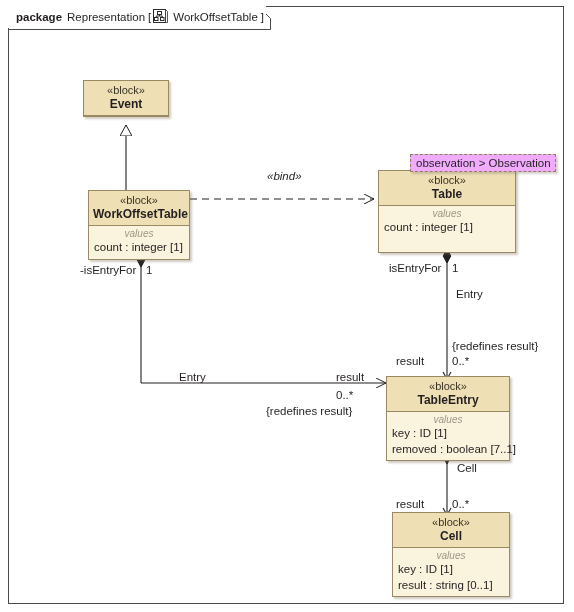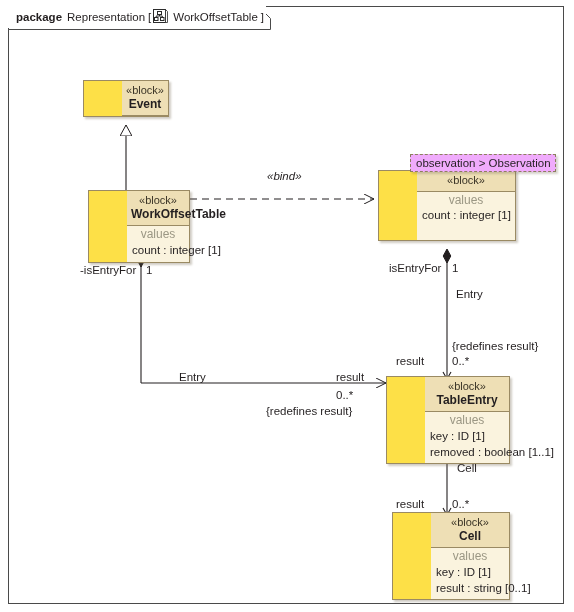--- a/index.html
+++ b/index.html
@@ -80,21 +80,20 @@
   }
 
   
   .block {
     position: absolute;
     box-sizing: border-box;
     border: 1px solid #9a8a63;
     background: #fde047;
     box-shadow: 2px 2px 2px rgba(120,110,85,0.35);
     z-index: 5;
-    padding-left: 38px;
   }
   .block .hdr {
     background: #eedfb5;
     border-bottom: 1px solid #9a8a63;
     text-align: center;
     padding: 3px 4px 4px 4px;
     line-height: 1.15;
   }
   .block .stereo {
     font-size: 11px;
@@ -107,22 +106,23 @@
     color: #231f20;
     display: block;
     margin-top: 1px;
   }
   .block .compartment {
     background: #faf3de;
     padding: 1px 0 3px 0;
   }
   .block .comp-title {
     text-align: center;
-    font-size: 12px;
+    font-size: 10px;
     color: #9b9784;
+    font-style: italic;
     line-height: 1.3;
   }
   .block .feature {
     font-size: 11.5px;
     color: #231f20;
     padding-left: 5px;
     line-height: 1.35;
     white-space: nowrap;
   }
 
@@ -248,36 +248,37 @@
     </div>
   </div>
 
   <div class="tparam" style="left:410px; top:154px; width:146px;">
     <span>observation &gt; Observation</span>
   </div>
 
   <div class="block" style="left:378px; top:170px; width:138px;">
     <div class="hdr">
       <span class="stereo">«block»</span>
+      <span class="bname">Table</span>
     </div>
     <div class="compartment" style="padding-bottom:16px;">
       <div class="comp-title">values</div>
       <div class="feature">count : integer [1]</div>
     </div>
   </div>
 
   <div class="block" style="left:386px; top:376px; width:124px;">
     <div class="hdr">
       <span class="stereo">«block»</span>
       <span class="bname">TableEntry</span>
     </div>
     <div class="compartment">
       <div class="comp-title">values</div>
       <div class="feature">key : ID [1]</div>
-      <div class="feature">removed : boolean [1..1]</div>
+      <div class="feature">removed : boolean [7..1]</div>
     </div>
   </div>
 
   <div class="block" style="left:392px; top:512px; width:118px;">
     <div class="hdr">
       <span class="stereo">«block»</span>
       <span class="bname">Cell</span>
     </div>
     <div class="compartment">
       <div class="comp-title">values</div>

